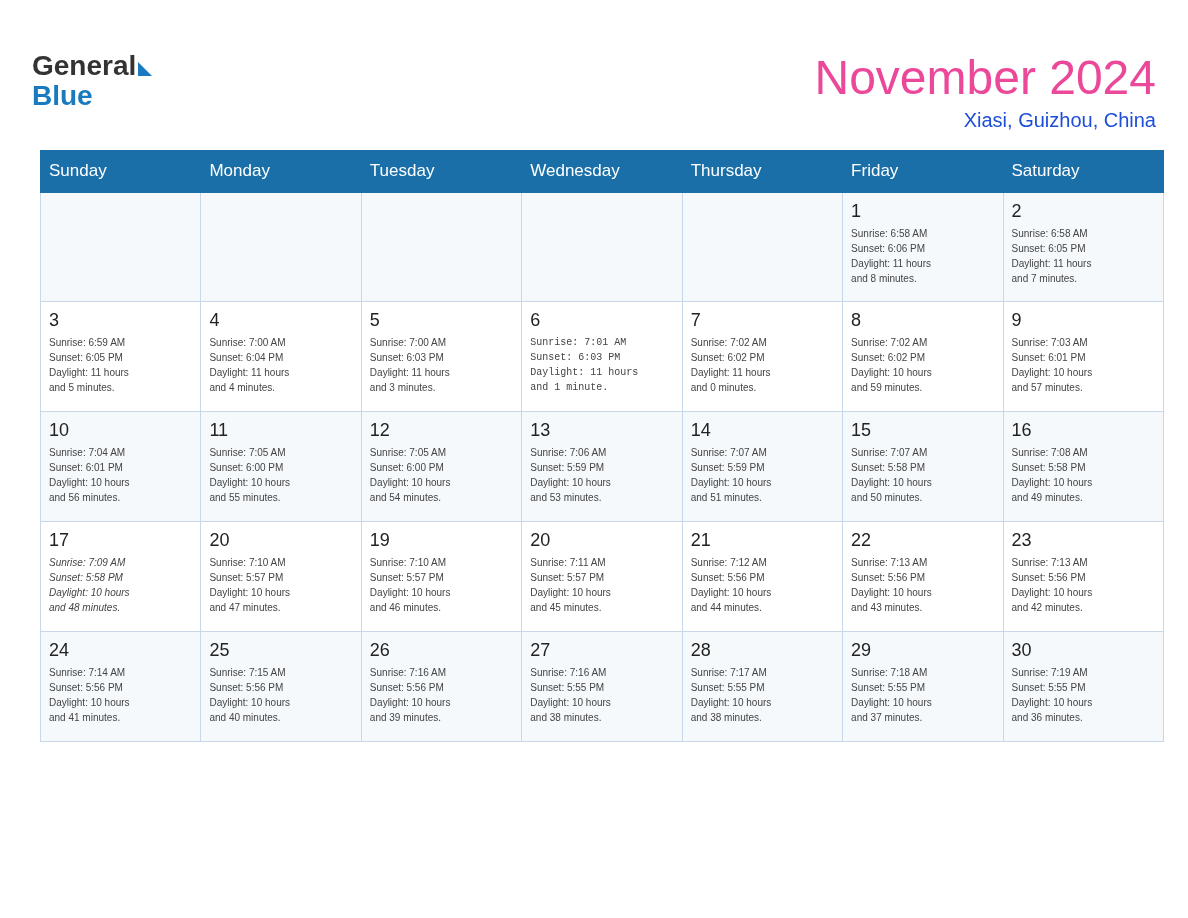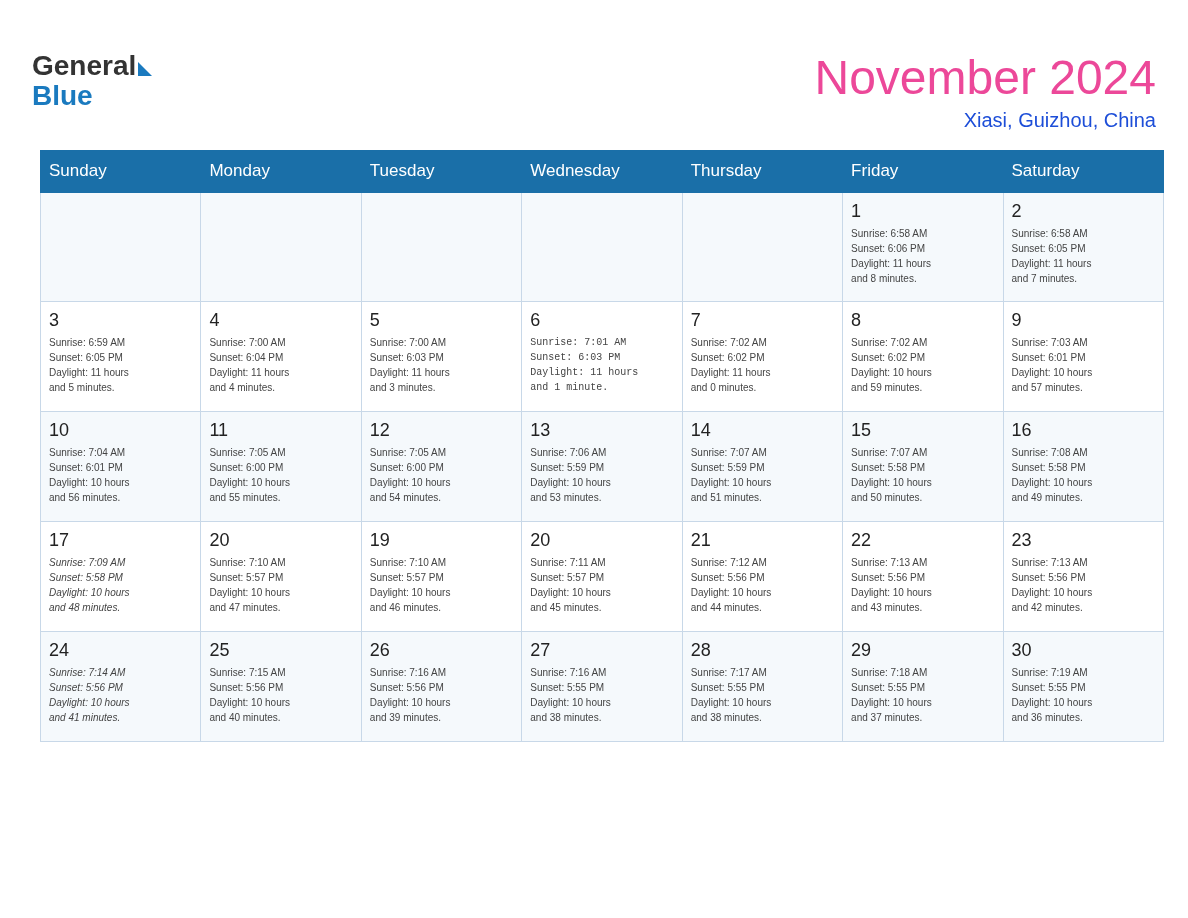--- a/index.html
+++ b/index.html
@@ -311,21 +311,21 @@
           <span class="day-number">23</span>
           <div class="day-info" style="white-space: pre-line;">Sunrise: 7:13 AM
 Sunset: 5:56 PM
 Daylight: 10 hours
 and 42 minutes.</div>
         </td>
       </tr>
       <tr>
         <td>
           <span class="day-number">24</span>
-          <div class="day-info" style="white-space: pre-line; font-style: italic;">Sunrise: 7:14 AM
+          <div class="day-info" style="white-space: pre-line;">Sunrise: 7:14 AM
 Sunset: 5:56 PM
 Daylight: 10 hours
 and 41 minutes.</div>
         </td>
         <td>
           <span class="day-number">25</span>
           <div class="day-info" style="white-space: pre-line;">Sunrise: 7:15 AM
 Sunset: 5:56 PM
 Daylight: 10 hours
 and 40 minutes.</div>

